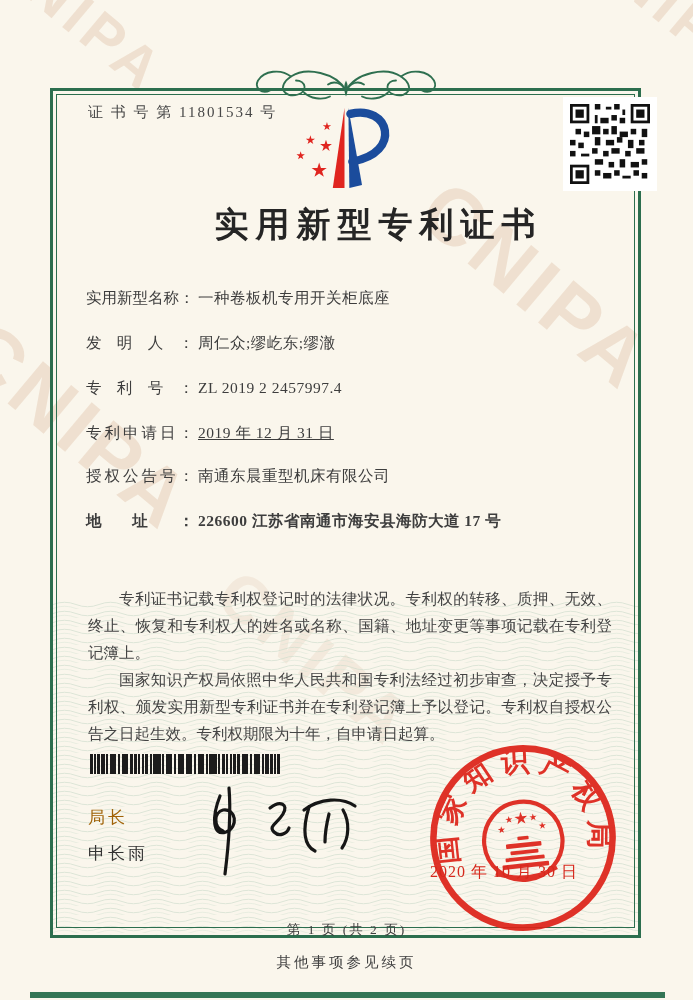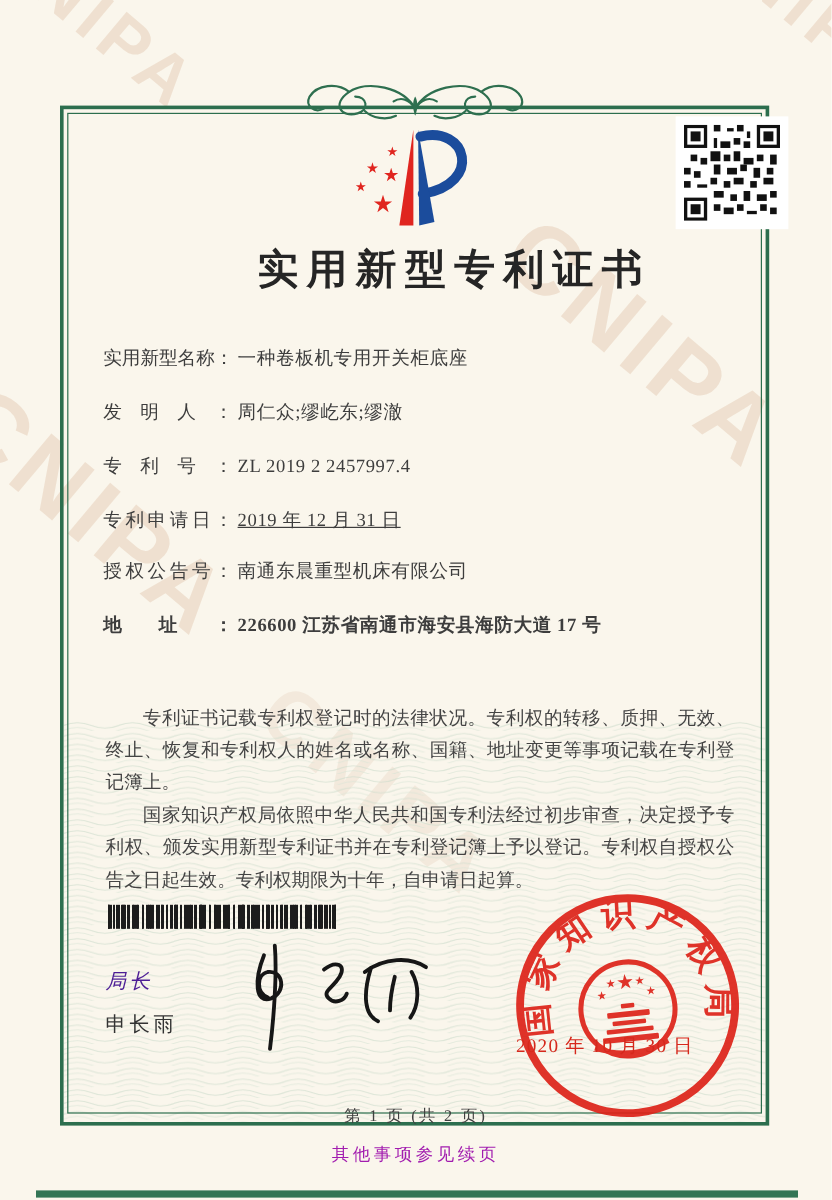--- a/index.html
+++ b/index.html
@@ -25,30 +25,30 @@
   .vl{margin-left:4px;letter-spacing:0.5px;}
   .pair2{position:absolute;left:284px;top:0;}
   .paras{position:absolute;left:88px;top:585px;width:524px;font-size:15.5px;
          line-height:27px;color:#444;text-align:justify;}
   .paras p{margin:0;text-indent:2em;}
   .barcode{position:absolute;left:90px;top:754px;width:190px;height:20px;
     background-image:
       repeating-linear-gradient(90deg,#1c1c1c 0 2px,transparent 2px 4px),
       repeating-linear-gradient(90deg,#1c1c1c 0 1px,transparent 1px 7px),
       repeating-linear-gradient(90deg,#1c1c1c 0 3px,transparent 3px 11px);}
-  .signer-title{position:absolute;left:88px;top:806px;font-size:17px;letter-spacing:3px;color:#4c1d95;font-style:italic;}
+  .signer-title{position:absolute;left:88px;top:806px;font-size:17px;letter-spacing:3px;color:#a16207;}
   .signer-name{position:absolute;left:88px;top:842px;font-size:17px;letter-spacing:3px;color:#333;}
   .sig{position:absolute;left:192px;top:782px;}
   .seal{position:absolute;left:425px;top:740px;}
   .seal-date{position:absolute;left:430px;top:862px;width:160px;font-size:16px;
              color:#d6281c;letter-spacing:1px;white-space:nowrap;}
   .pageno{position:absolute;left:0;top:921px;width:693px;text-align:center;
           font-size:13.5px;letter-spacing:2px;color:#3f3f3f;}
   .note{position:absolute;left:0;top:953px;width:693px;text-align:center;
-        font-size:14.5px;letter-spacing:3px;color:#a21caf;z-index:3;}
+        font-size:14.5px;letter-spacing:3px;color:#404040;z-index:3;}
   .bottom-strip{position:absolute;left:30px;right:28px;top:992px;height:6px;
         background:#3375555;background:#337555;z-index:3;}
   .ornament{position:absolute;left:246px;top:52px;z-index:4;}
 </style>
 </head>
 <body>
 
 <div class="page">
 
   <div class="wm" style="left:-25px;top:-20px;font-size:58px;">CNIPA</div>
@@ -76,20 +76,21 @@
       <path d="M45 24 C 35 16 18 18 12 28 C 8 36 16 42 24 38"></path>
       <path d="M100 38 C 95 30 88 28 82 32"></path>
       <path d="M58 40 C 64 46 76 48 84 44"></path>
     </g>
     <use href="#flo" transform="translate(200,0) scale(-1,1)"></use>
     <path d="M100 28 C 96 35 100 44 100 44 C 100 44 104 35 100 28" fill="#2e6f4f"></path>
   </svg>
 
   <div class="content">
 
+    <div class="certno">证 书 号 第 11801534 号</div>
 
     <svg class="logo" width="112" height="88" viewBox="0 0 115 90">
       <defs>
         <symbol id="st" viewBox="-1.1 -1.1 2.2 2.2">
           <polygon points="0,-1 0.225,-0.309 0.951,-0.309 0.363,0.118 0.588,0.809 0,0.382 -0.588,0.809 -0.363,0.118 -0.951,-0.309 -0.225,-0.309" fill="#e0251f"></polygon>
         </symbol>
       </defs>
       <path d="M64 12 C 104 2 118 52 66 61" stroke="#1b4c9c" stroke-width="8.5" fill="none" stroke-linecap="round"></path>
       <polygon points="58,6 46,88 58,88" fill="#e0251f"></polygon>
       <polygon points="62,6 63,88 76,85" fill="#1b4c9c"></polygon>

